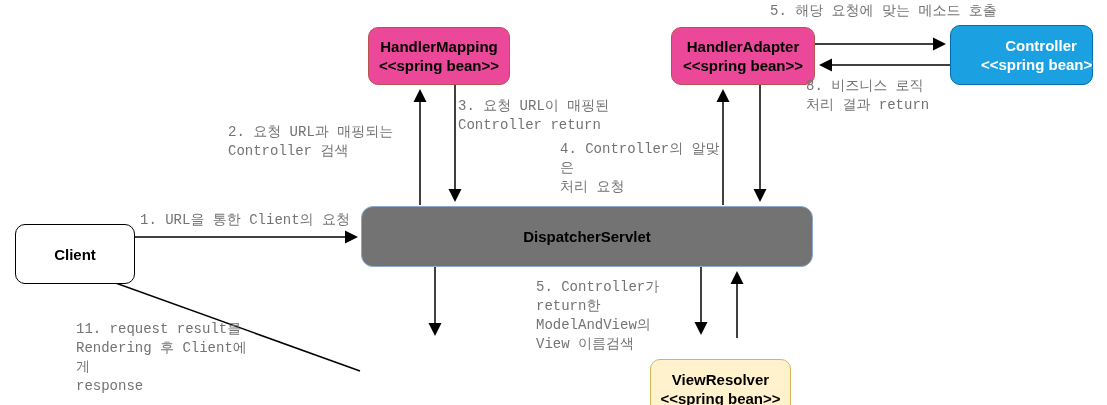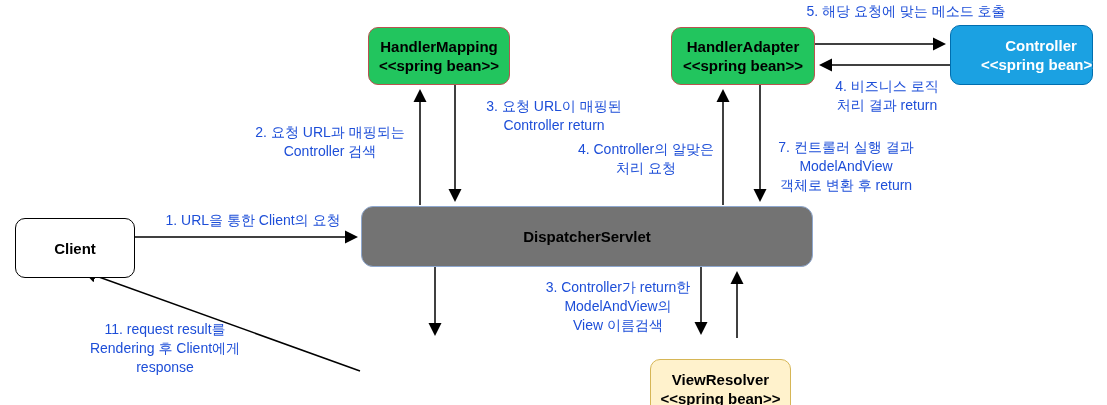--- a/index.html
+++ b/index.html
@@ -29,41 +29,42 @@
     align-items: center;
     justify-content: center;
     text-align: center;
     font-weight: bold;
     font-size: 15px;
     line-height: 19px;
     color: #000000;
   }
   .node .title, .node .subtitle { white-space: nowrap; }
 
-  .node-pink   { background: #22c55e; border: 1.5px solid #b85450; }
+  .node-pink   { background: #ec4899; border: 1.5px solid #b85450; }
   .node-blue   { background: #737373; border: 1.5px solid #8fa8cf; }
   .node-yellow { background: #fff2cc; border: 1.5px solid #d6b656; }
   .node-azure  { background: #1ba1e2; border: 1.5px solid #006eaf; color: #ffffff; padding-left: 39px; }
   .node-white  { background: #ffffff; border: 1.5px solid #000000; }
 
-  #node-client             { left: 15px;  top: 218px; width: 120px; height: 60px; }
+  #node-client             { left: 15px;  top: 224px; width: 120px; height: 60px; }
   #node-handler-mapping    { left: 368px; top: 27px;  width: 142px; height: 58px; }
   #node-handler-adapter    { left: 671px; top: 27px;  width: 144px; height: 58px; }
   #node-controller         { left: 950px; top: 25px;  width: 143px; height: 60px; }
   #node-dispatcher-servlet { left: 361px; top: 206px; width: 452px; height: 61px; border-radius: 12px; }
   #node-view               { left: 360px; top: 340px; width: 140px; height: 57px; }
   #node-view-resolver      { left: 650px; top: 338px; width: 141px; height: 60px; margin-top: 21px; }
 
   .edge-label {
     position: absolute;
     font-size: 14px;
     line-height: 19px;
-    color: #1d4ed8;
-    text-align: center;
+    color: #737373;
+    text-align: left;
     white-space: pre-line;
+    font-family: Liberation Mono, monospace;
   }
   #label-step1  { left: 140px; top: 211px; width: 226px; }
   #label-step2  { left: 228px; top: 123px; width: 204px; }
   #label-step3  { left: 458px; top: 97px;  width: 192px; }
   #label-step4  { left: 560px; top: 140px; width: 172px; }
   #label-step5  { left: 770px; top: 2px;   width: 272px; }
   #label-step6  { left: 806px; top: 77px;  width: 162px; }
   #label-step7  { left: 758px; top: 138px; width: 176px; }
   #label-step8  { left: 536px; top: 278px; width: 164px; }
   #label-step9  { left: 740px; top: 285px; width: 200px; }
@@ -126,25 +127,22 @@
   </div>
 
   <div class="edge-label" id="label-step1">1. URL을 통한 Client의 요청</div>
   <div class="edge-label" id="label-step2">2. 요청 URL과 매핑되는
 Controller 검색</div>
   <div class="edge-label" id="label-step3">3. 요청 URL이 매핑된
 Controller return</div>
   <div class="edge-label" id="label-step4">4. Controller의 알맞은
 처리 요청</div>
   <div class="edge-label" id="label-step5">5. 해당 요청에 맞는 메소드 호출</div>
-  <div class="edge-label" id="label-step6">4. 비즈니스 로직
+  <div class="edge-label" id="label-step6">8. 비즈니스 로직
 처리 결과 return</div>
-  <div class="edge-label" id="label-step7">7. 컨트롤러 실행 결과
-ModelAndView
-객체로 변환 후 return</div>
-  <div class="edge-label" id="label-step8">3. Controller가 return한
+  <div class="edge-label" id="label-step8">5. Controller가 return한
 ModelAndView의
 View 이름검색</div>
   <div class="edge-label" id="label-step11">11. request result를
 Rendering 후 Client에게
 response</div>
 
 </div>
 
 </body></html>

